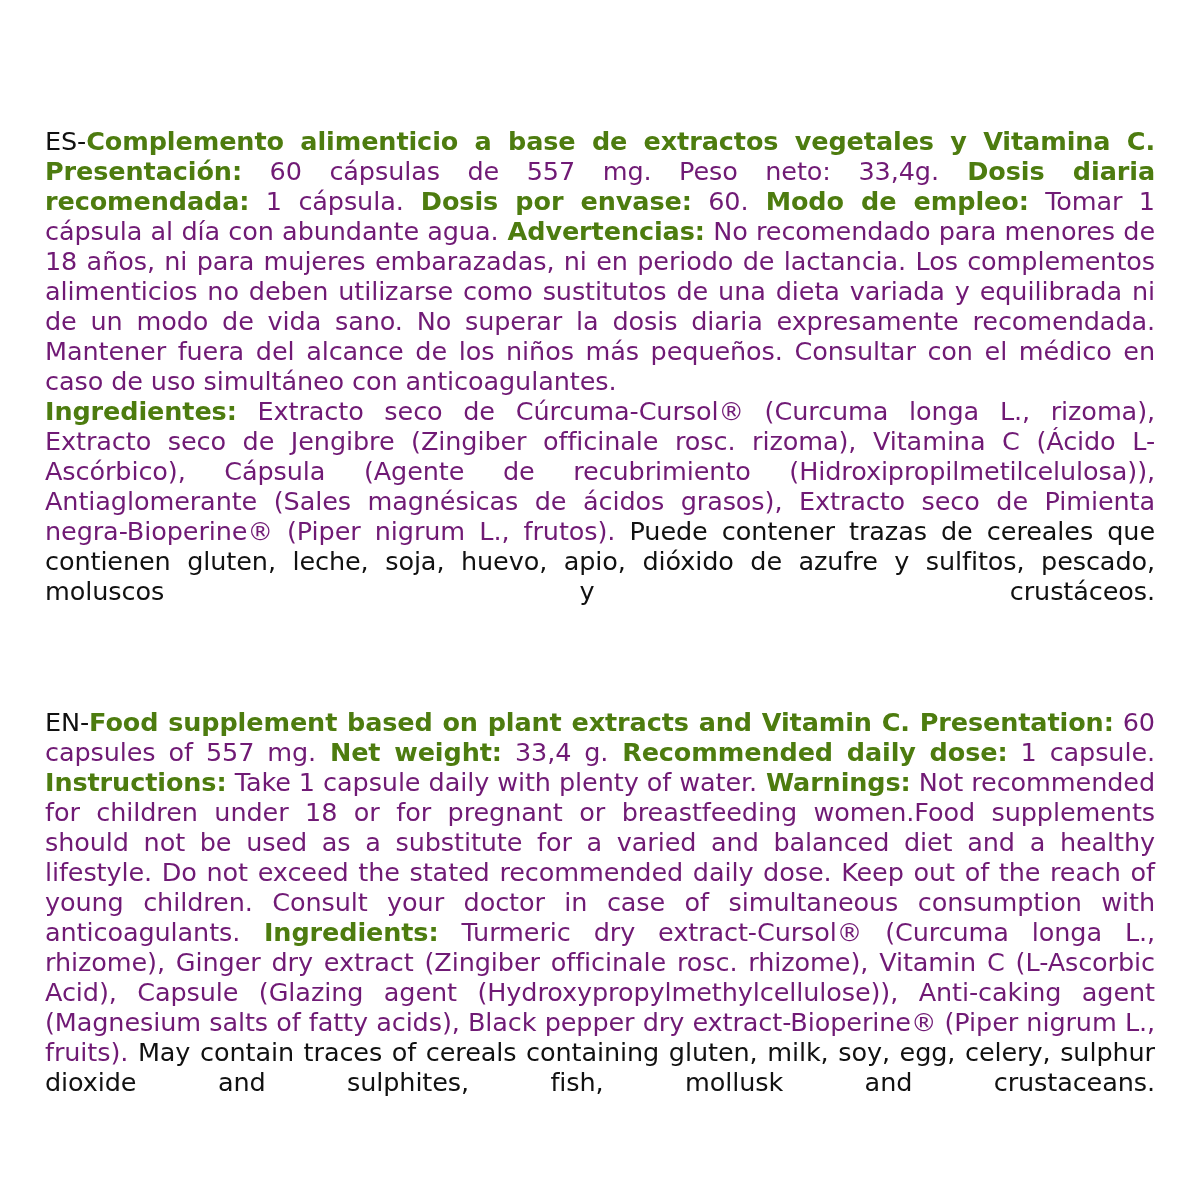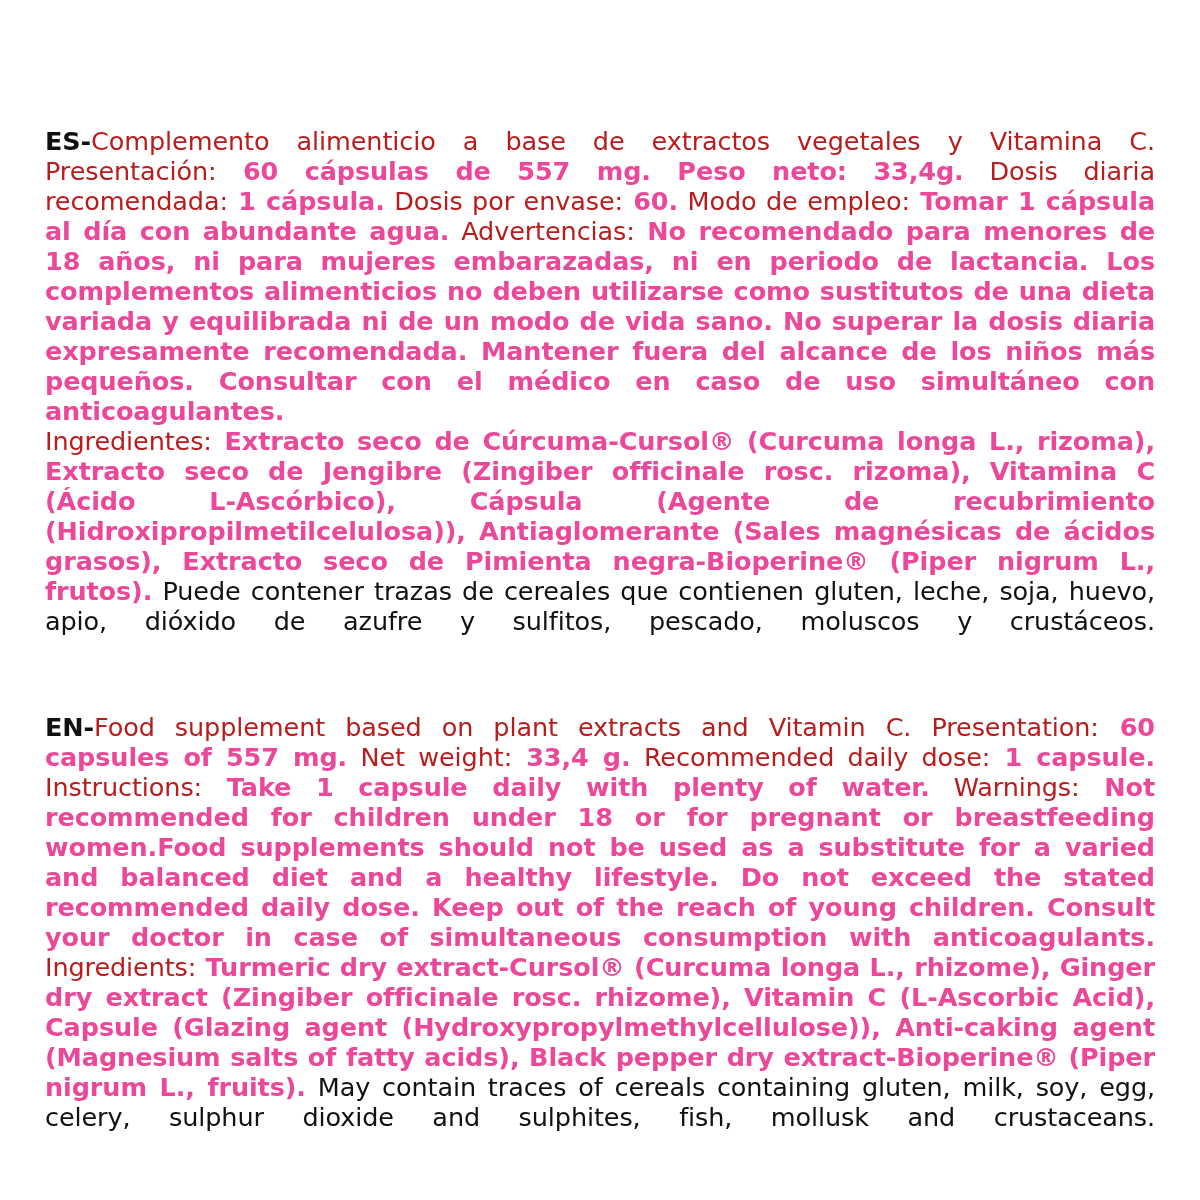--- a/index.html
+++ b/index.html
@@ -24,33 +24,33 @@
     width: 1110px;
     text-align: justify;
     text-justify: inter-word;
     font-size: 25.5px;
     line-height: 30px;
     color: #161616;
     letter-spacing: -0.1px;
     word-spacing: 0px;
   }
   #block-en {
-    margin-top: 46px;
+    margin-top: 71px;
   }
   .lang-code {
-    font-weight: bold;
+    font-weight: normal;
     color: #111111;
   }
   .hl {
-    color: #b91c1c;
-    font-weight: normal;
+    color: #4d7c0f;
+    font-weight: bold;
   }
   .plain {
-    color: #ec4899;
-    font-weight: bold;
+    color: #701a75;
+    font-weight: normal;
   }
   .allergen {
     color: #111111;
     font-weight: normal;
   }
   
   .lang-block::after {
     content: "";
     display: inline-block;
     width: 100%;

